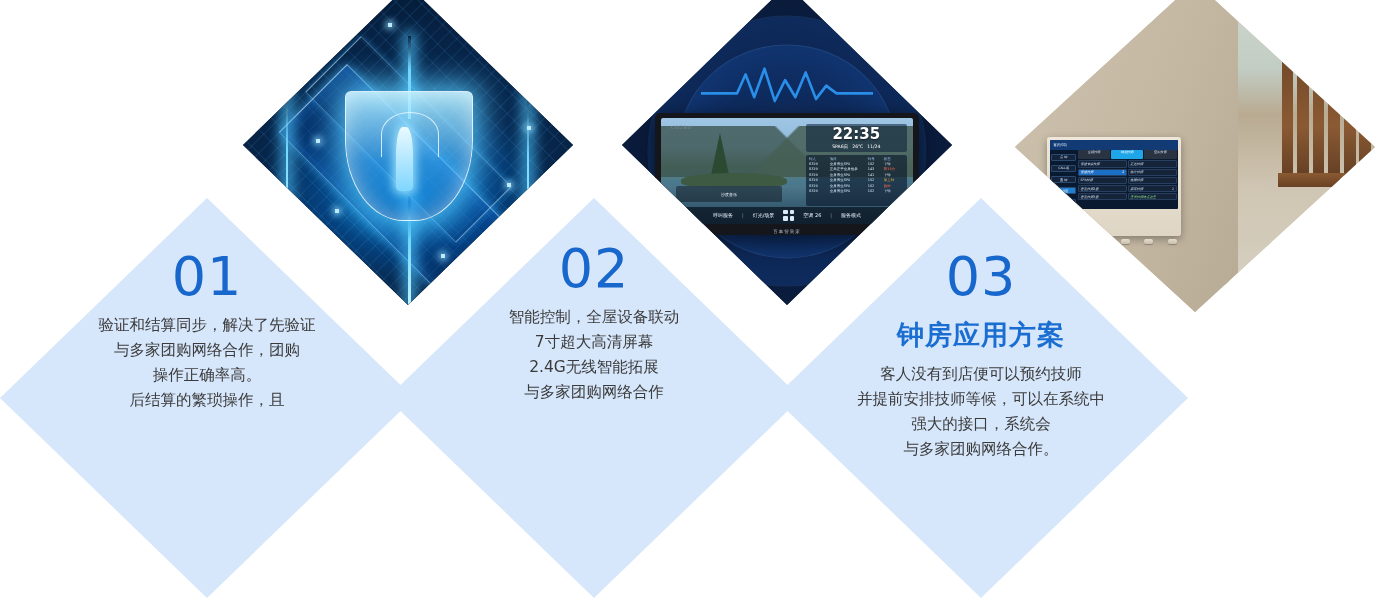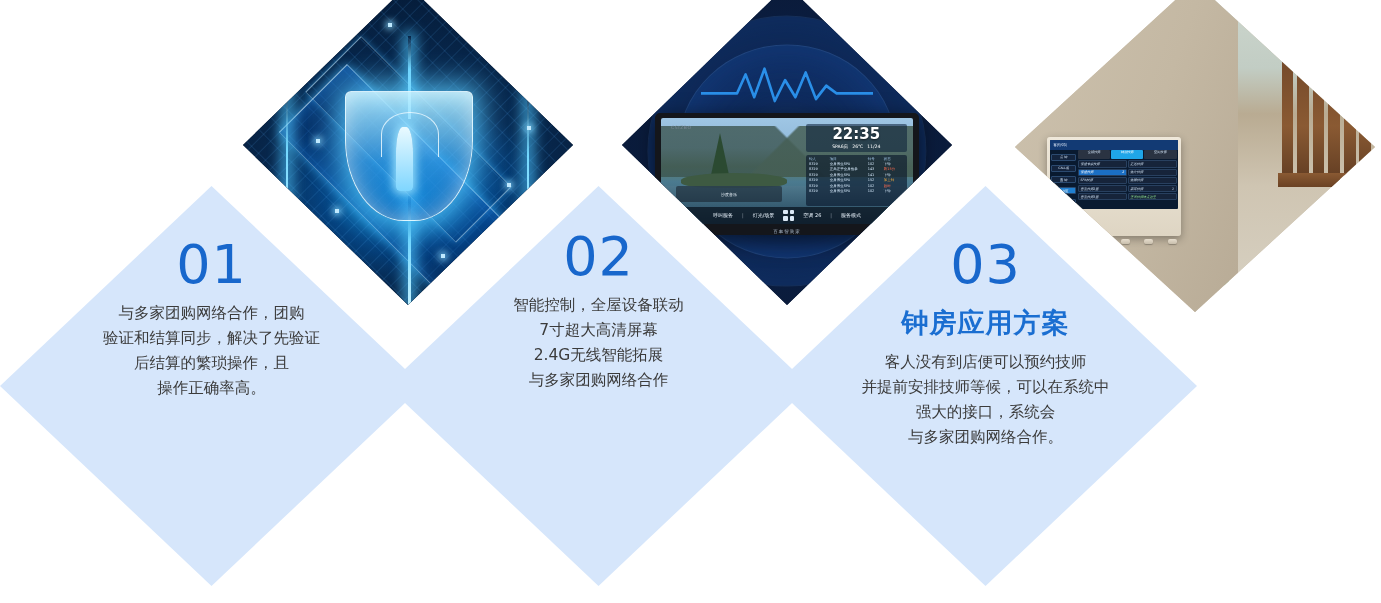--- a/index.html
+++ b/index.html
@@ -21,24 +21,23 @@
     position: absolute;
     -webkit-clip-path: polygon(50% 0%, 100% 50%, 50% 100%, 0% 50%);
     clip-path: polygon(50% 0%, 100% 50%, 50% 100%, 0% 50%);
     overflow: hidden;
   }
 
   
   .text-diamond {
     width: 414px;
     height: 400px;
-    top: 186px;
+    top: 198px;
     background: #d6e6fb;
     z-index: 5;
-    padding-left: 9px;
   }
   .td-1 { left: 0px; }
   .td-2 { left: 387px; }
   .td-3 { left: 774px; }
 
   .td-inner {
     position: absolute;
     left: 0; right: 0;
     top: 52px;
     text-align: center;
@@ -379,24 +378,24 @@
 </style>
 </head>
 <body>
 
 <div id="stage">
 
   <div class="diamond text-diamond td-1">
     <div class="td-inner">
       <div class="card-num">01</div>
       <div class="card-desc">
+        <span class="dl">验证和结算同步，解决了先验证</span>
         <span class="dl">与多家团购网络合作，团购</span>
-        <span class="dl">验证和结算同步，解决了先验证</span>
+        <span class="dl">操作正确率高。</span>
         <span class="dl">后结算的繁琐操作，且</span>
-        <span class="dl">操作正确率高。</span>
       </div>
     </div>
   </div>
 
   <div class="diamond text-diamond td-2">
     <div class="td-inner">
       <div class="card-num">02</div>
       <div class="card-desc">
         <span class="dl">智能控制，全屋设备联动</span>
         <span class="dl">7寸超大高清屏幕</span>

